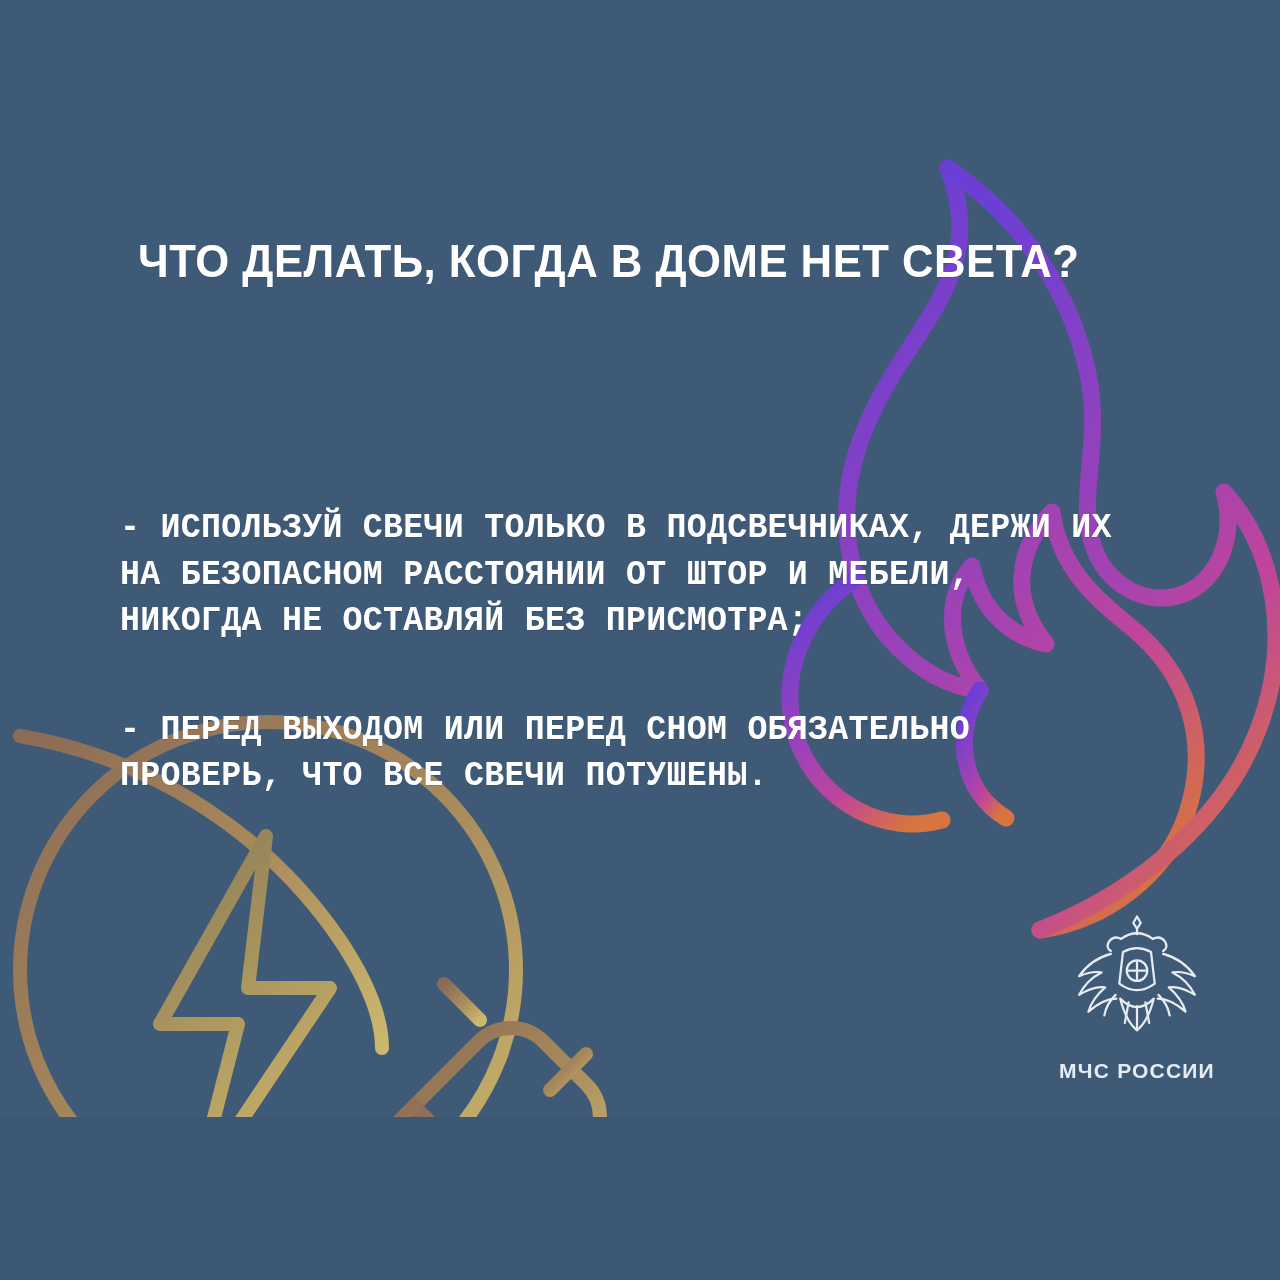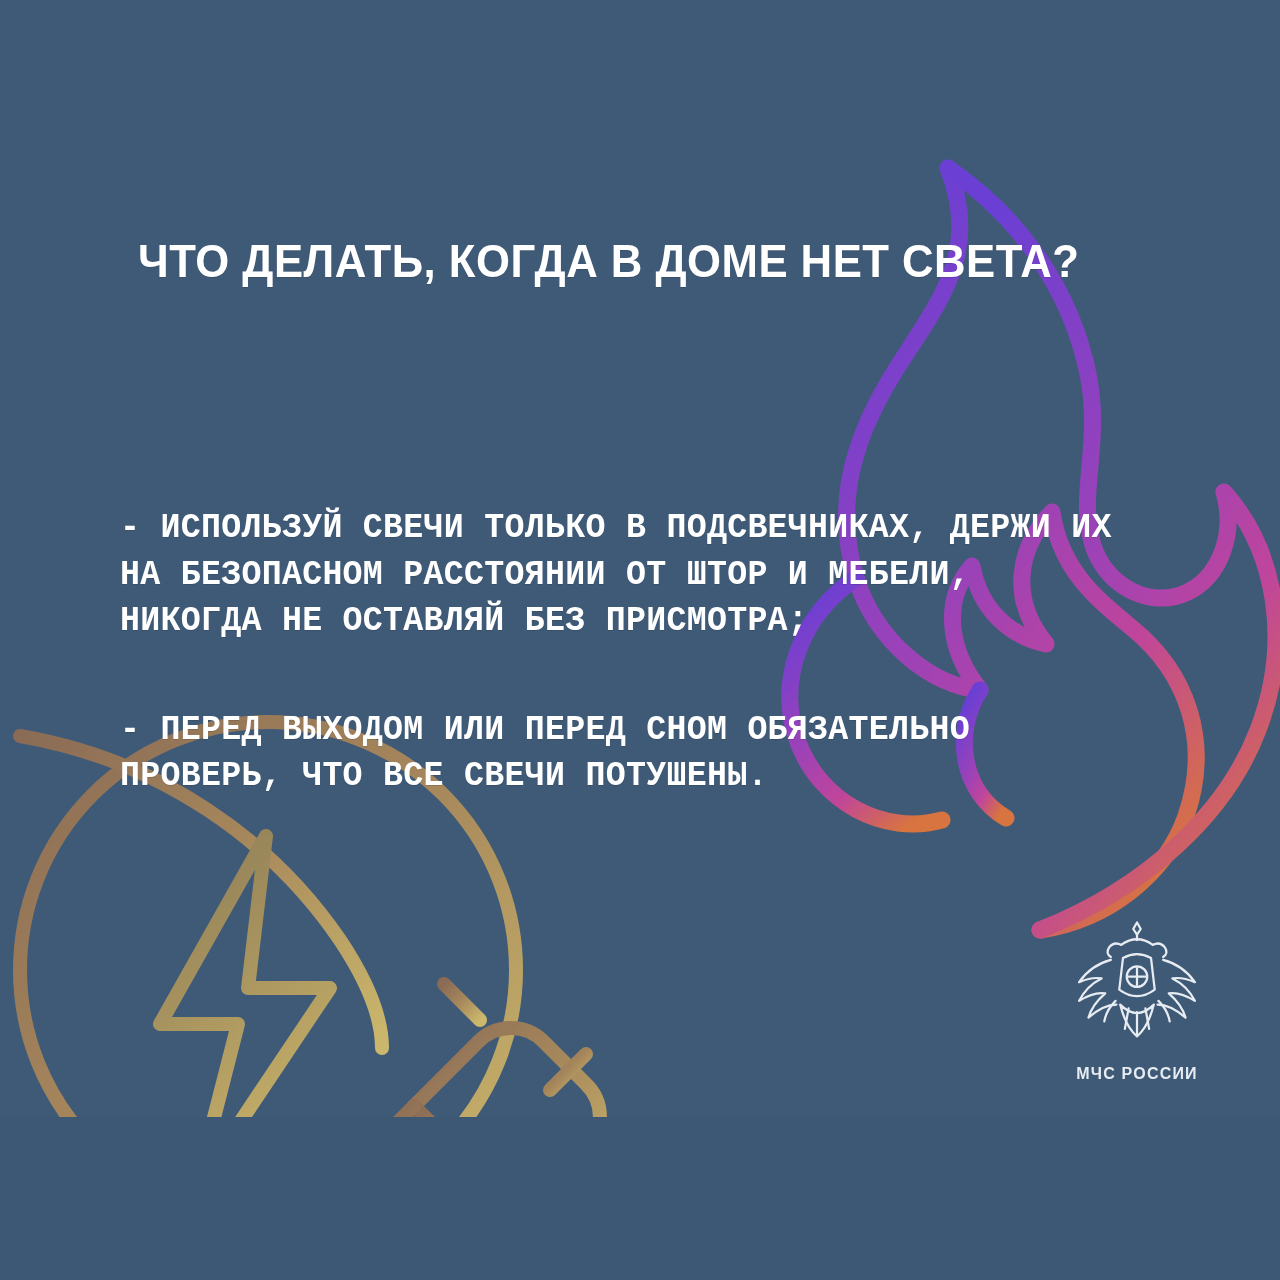--- a/index.html
+++ b/index.html
@@ -78,21 +78,21 @@
   .emblem {
     position: absolute;
     right: 58px;
     bottom: 34px;
     width: 170px;
     text-align: center;
     color: #e7ecf2;
   }
   .emblem-caption {
     margin-top: 6px;
-    font-size: 16px;
+    font-size: 21px;
     font-weight: bold;
     letter-spacing: 1.2px;
     color: #e7ecf2;
   }
 </style>
 </head>
 <body>
 
 <div class="poster">
 

